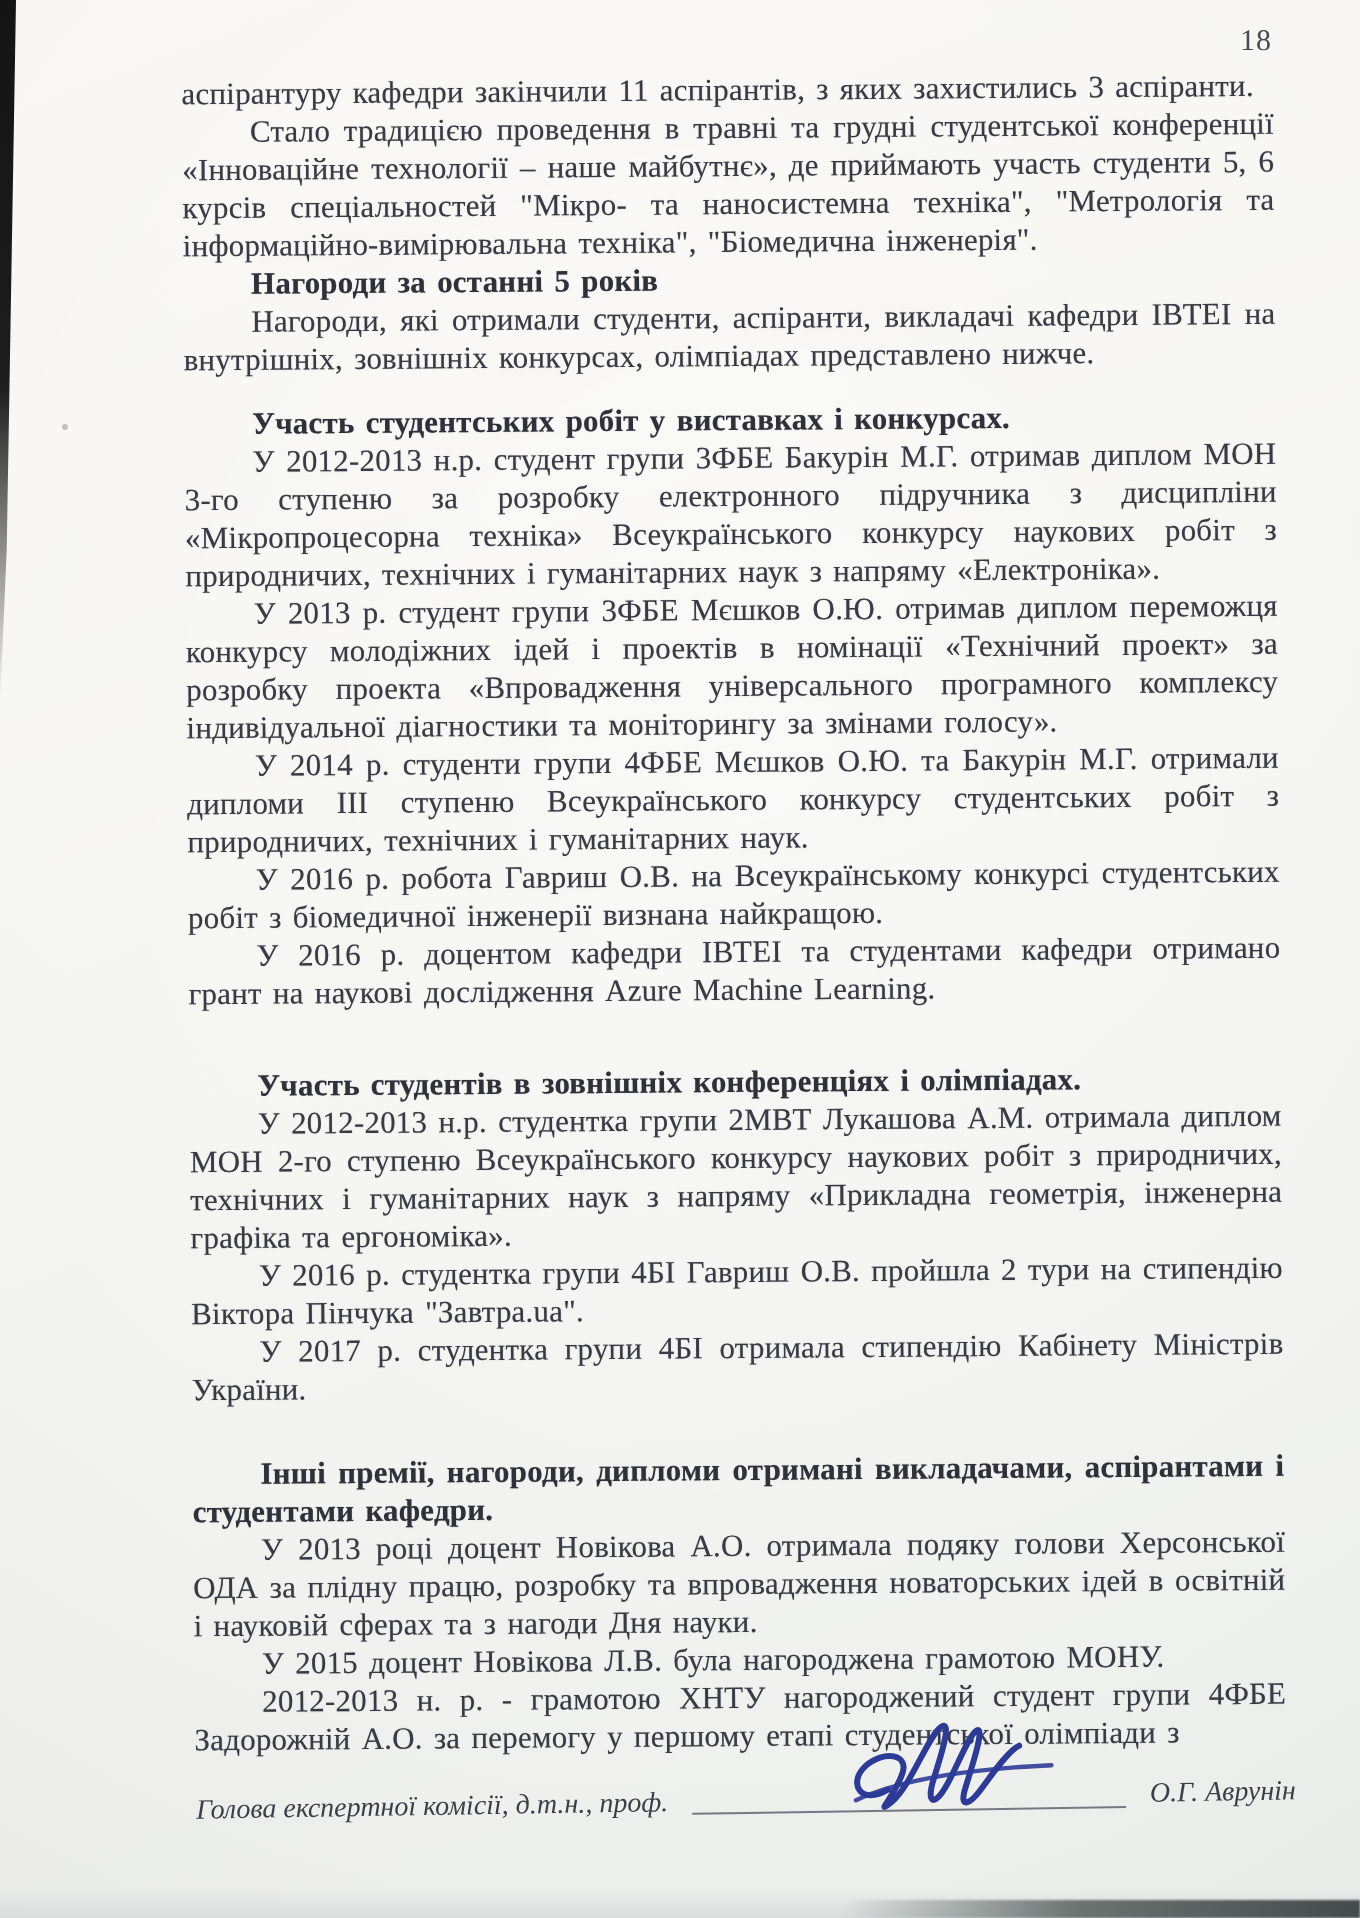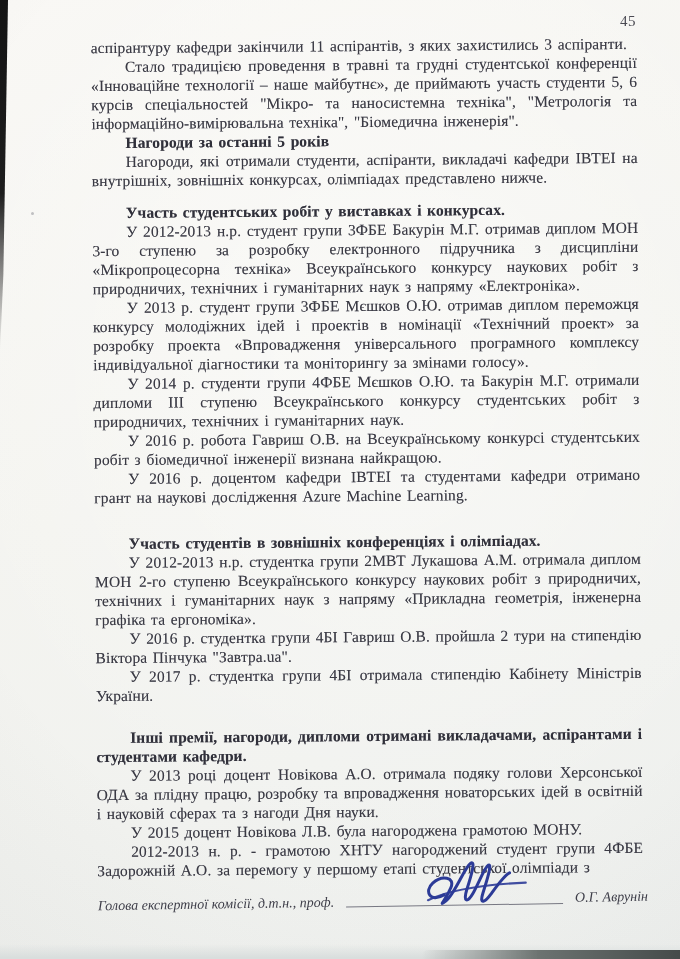--- a/index.html
+++ b/index.html
@@ -65,21 +65,21 @@
     border-top-left-radius: 6px; filter: blur(0.4px);
   }
   .speck { position: absolute; background: rgba(90,90,100,0.35); border-radius: 50%; }
 </style>
 </head>
 <body>
 
 <div class="page">
   <div class="vignette"></div>
 
-  <div class="page-number">45</div>
+  <div class="page-number">18</div>
 
   <div class="content">
       <p class="block paragraph no-indent">аспірантуру кафедри закінчили 11 аспірантів, з яких захистились 3 аспіранти.</p>
       <p class="block paragraph">Стало традицією проведення в травні та грудні студентської конференції «Інноваційне технології – наше майбутнє», де приймають участь студенти 5, 6 курсів спеціальностей "Мікро- та наносистемна техніка", "Метрологія та інформаційно-вимірювальна техніка", "Біомедична інженерія".</p>
       <p class="block heading">Нагороди за останні 5 років</p>
       <p class="block paragraph">Нагороди, які отримали студенти, аспіранти, викладачі кафедри ІВТЕІ на внутрішніх, зовнішніх конкурсах, олімпіадах представлено нижче.</p>
       <p class="block heading gap-small">Участь студентських робіт у виставках і конкурсах.</p>
       <p class="block paragraph">У 2012-2013 н.р. студент групи 3ФБЕ Бакурін М.Г. отримав диплом МОН 3-го ступеню за розробку електронного підручника з дисципліни «Мікропроцесорна техніка» Всеукраїнського конкурсу наукових робіт з природничих, технічних і гуманітарних наук з напряму «Електроніка».</p>
       <p class="block paragraph">У 2013 р. студент групи 3ФБЕ Мєшков О.Ю. отримав диплом переможця конкурсу молодіжних ідей і проектів в номінації «Технічний проект» за розробку проекта «Впровадження універсального програмного комплексу індивідуальної діагностики та моніторингу за змінами голосу».</p>
       <p class="block paragraph">У 2014 р. студенти групи 4ФБЕ Мєшков О.Ю. та Бакурін М.Г. отримали дипломи ІІІ ступеню Всеукраїнського конкурсу студентських робіт з природничих, технічних і гуманітарних наук.</p>

